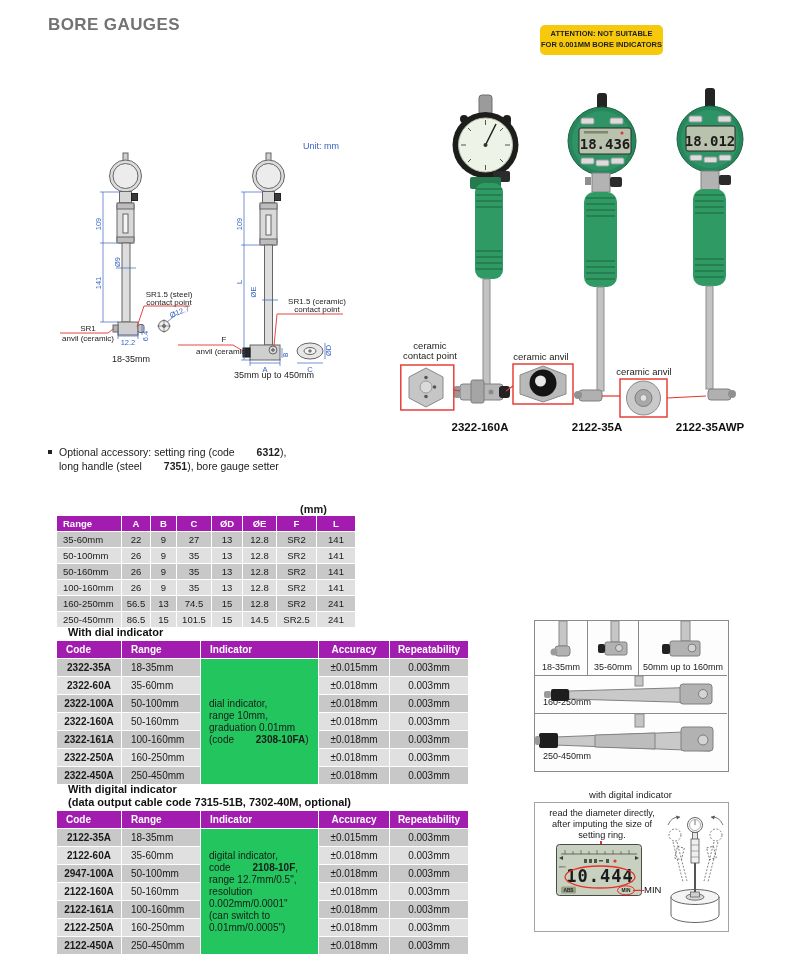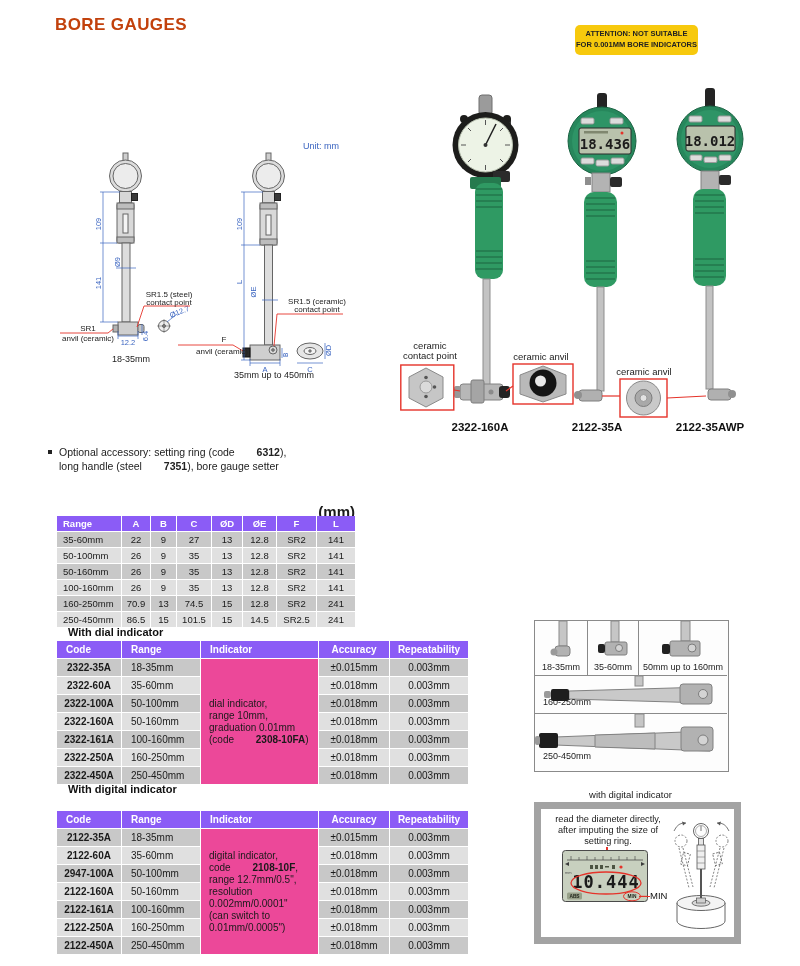--- a/index.html
+++ b/index.html
@@ -1,50 +1,50 @@
 <!DOCTYPE html>
 <html><head>
 <meta charset="utf-8">
 <style>
   html,body{margin:0;padding:0;background:#ffffff;}
   .page{position:relative;width:800px;height:966px;background:#ffffff;overflow:hidden;
         font-family:"Liberation Sans",sans-serif;color:#1a1a1a;}
   .abs{position:absolute;}
   .b{font-weight:bold;margin-left:19px;}
   
-  .page-title{left:55px;top:15px;font-size:17px;font-weight:bold;letter-spacing:.4px;color:#c2410c;}
+  .page-title{left:48px;top:15px;font-size:17px;font-weight:bold;letter-spacing:.4px;color:#737373;}
   .attention{left:540px;top:25px;width:123px;height:30px;background:#f7c90d;border-radius:5px;
              display:flex;flex-direction:column;align-items:center;justify-content:center;
-             font-size:7.5px;font-weight:bold;color:#222;line-height:1.45;text-align:center;margin-left:35px;}
+             font-size:7.5px;font-weight:bold;color:#222;line-height:1.45;text-align:center;}
   
   .note{left:48px;top:446px;width:330px;font-size:10.5px;line-height:13.5px;color:#222;}
   .note .bullet{display:inline-block;width:4px;height:4px;background:#222;margin-right:7px;vertical-align:2px;}
   .note .l2{padding-left:11px;}
-  .mm-label{left:300px;top:503px;width:55px;text-align:right;font-size:15px;font-weight:bold;}
+  .mm-label{left:300px;top:503px;width:55px;text-align:left;font-size:11px;font-weight:bold;}
   
   table.ctab{border-collapse:separate;border-spacing:1.5px;table-layout:fixed;}
   table.ctab td{overflow:hidden;white-space:nowrap;}
-  .hd{background:#8b5cf6;color:#fff;font-weight:bold;}
+  .hd{background:#a21caf;color:#fff;font-weight:bold;}
   .r-dark{background:#c8c8c8;}
   .r-light{background:#e0e0e0;}
   .dims td{height:13px;font-size:9.5px;text-align:center;}
   .dims td.ltxt{text-align:left;padding-left:6px;}
   .spec td{height:15px;font-size:10px;text-align:center;}
   .spec td.ltxt{text-align:left;padding-left:9px;}
   .spec td.code-cell{font-weight:bold;}
-  .ind-cell{background:#ec4899;text-align:left !important;vertical-align:middle;
+  .ind-cell{background:#22c55e;text-align:left !important;vertical-align:middle;
             padding-left:8px;font-size:10px;line-height:12px;white-space:normal !important;}
   .tbl-title{font-size:11px;font-weight:bold;color:#111;margin-left:11px;}
   
   .fig-box{left:534px;top:620px;width:193px;height:150px;border:1px solid #8a8a8a;background:#fdfdfd;}
   .fig-cell{position:absolute;box-sizing:border-box;}
   .fig-label{position:absolute;font-size:9px;color:#222;white-space:nowrap;}
   
   .feature-title{left:534px;top:789px;width:193px;text-align:center;font-size:9.5px;color:#222;}
-  .feature-box{left:534px;top:802px;width:193px;height:128px;border:7px solid #a3a3a3;background:#fff;}
+  .feature-box{left:534px;top:802px;width:193px;height:128px;border:1px solid #a3a3a3;background:#fff;}
   .f-text{position:absolute;text-align:center;font-size:9.2px;line-height:11px;color:#222;}
   .redline{position:absolute;background:#e5332a;}
   .min-label{position:absolute;left:109px;top:63px;font-size:9.5px;color:#111;}
   svg text{font-family:"Liberation Sans",sans-serif;}
   .lcd-big{font-family:"DejaVu Sans Mono",monospace;font-weight:bold;}
 </style>
 </head>
 <body>
 
 <div class="page">
@@ -366,21 +366,21 @@
           <td>26</td>
           <td>9</td>
           <td>35</td>
           <td>13</td>
           <td>12.8</td>
           <td>SR2</td>
           <td>141</td>
         </tr>
     <tr class="r-dark">
           <td class="ltxt">160-250mm</td>
-          <td>70.9</td>
+          <td>56.5</td>
           <td>13</td>
           <td>74.5</td>
           <td>15</td>
           <td>12.8</td>
           <td>SR2</td>
           <td>241</td>
         </tr>
     <tr class="r-light">
           <td class="ltxt">250-450mm</td>
           <td>86.5</td>
@@ -456,20 +456,21 @@
     <tr class="r-dark">
           <td class="code-cell">2322-450A</td>
           <td class="ltxt">250-450mm</td>
           <td>±0.018mm</td>
           <td>0.003mm</td>
         </tr>
   </tbody>
     </table>
 
   <div class="abs tbl-title" style="left:57px;top:783px;">With digital indicator</div>
+  <div class="abs tbl-title" style="left:57px;top:796px;">(data output cable code 7315-51B, 7302-40M, optional)</div>
   <table class="ctab spec abs" style="left:56px;top:810px;">
     <colgroup>
         <col style="width:64px">
         <col style="width:78px">
         <col style="width:117px">
         <col style="width:70px">
         <col style="width:78px">
       </colgroup>
     <tbody>
         <tr>

